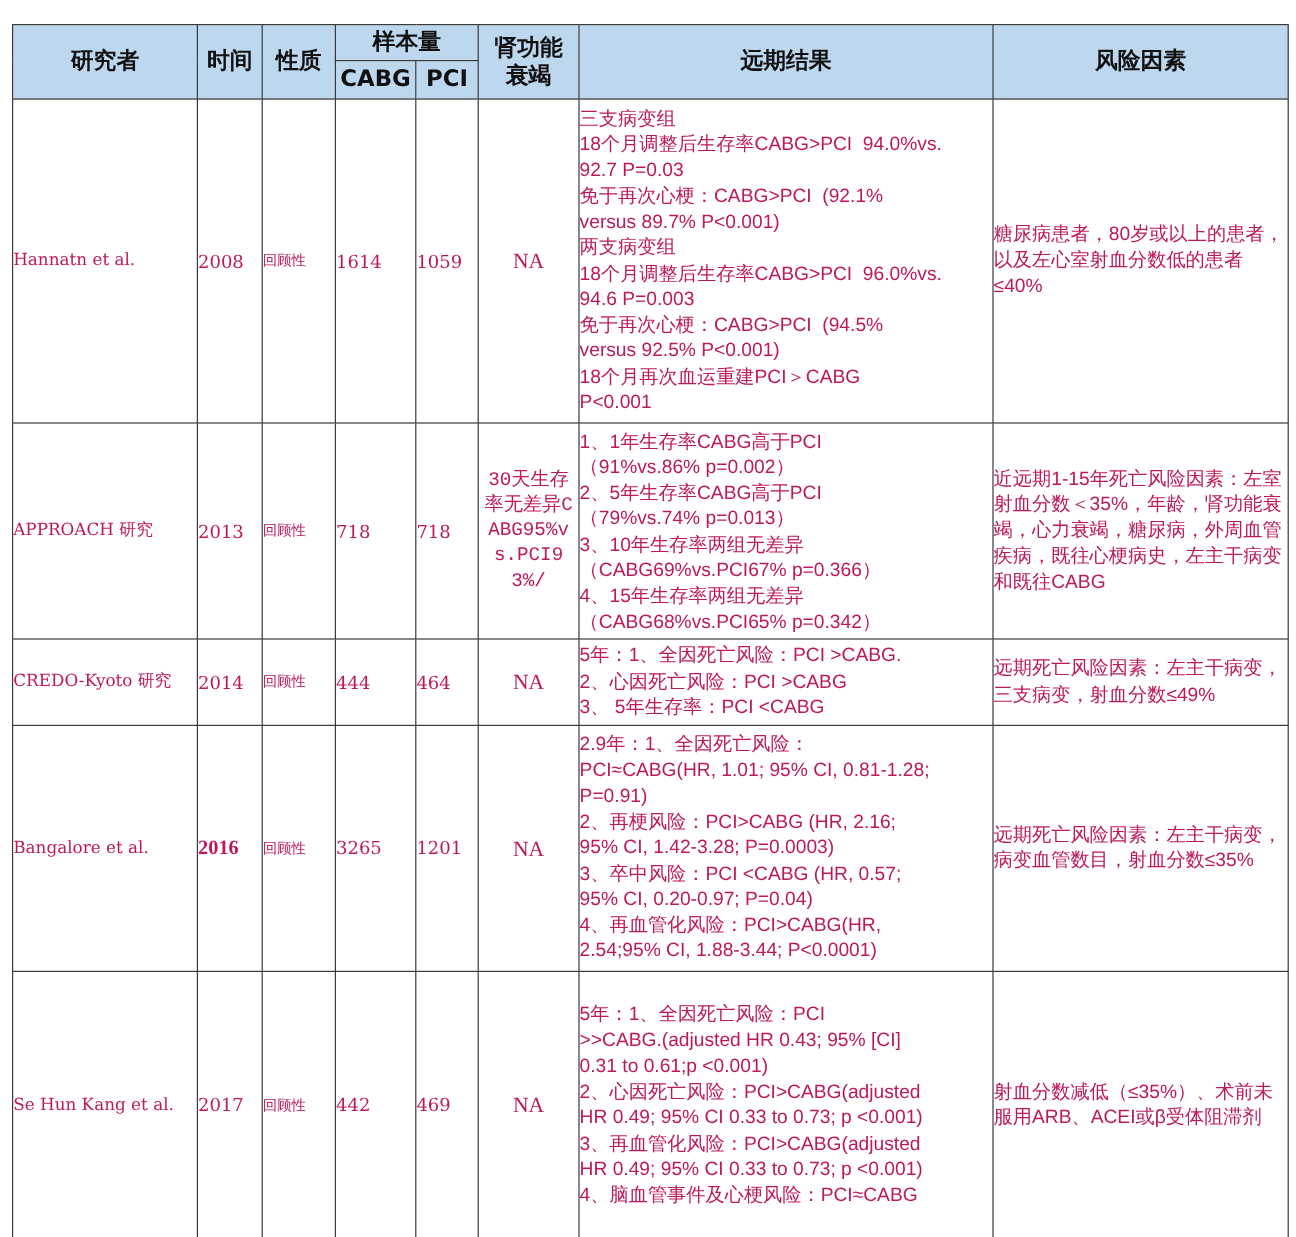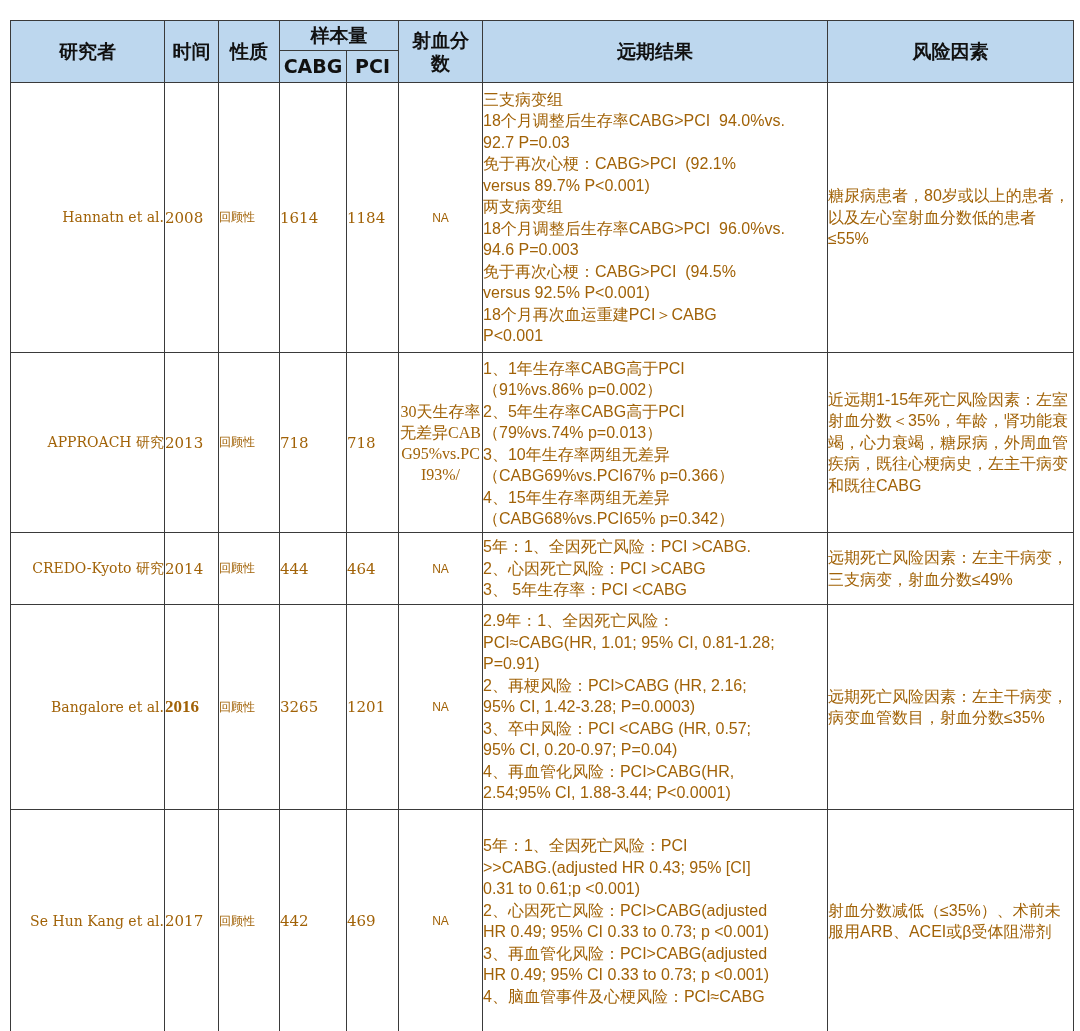--- a/index.html
+++ b/index.html
@@ -21,43 +21,43 @@
       background: #bdd7ee;
       color: #111;
       font-family: "DejaVu Sans", sans-serif;
       font-weight: bold;
       font-size: 19px;
       text-align: center;
       line-height: 1.2;
     }
     th.sub { font-size: 18px; height: 31px; }
     th.top-split { height: 29px; }
-    td { font-size: 15px; color: #a16207; }
+    td { font-size: 15px; color: #be185d; }
     td.researcher {
       font-family: "DejaVu Serif", serif;
       font-size: 14px;
       padding-left: 2px;
-      text-align: right;
+      text-align: left;
       line-height: 1.35;
     }
     td.year, td.nature, td.num {
       font-family: "DejaVu Serif", serif;
       font-size: 15px;
       text-align: left;
       padding-left: 2px;
     }
     td.year.bold { font-family: Liberation Serif, serif; font-weight: bold; font-size: 17px; }
     td.nature { font-family: "DejaVu Sans", sans-serif; font-size: 12px; }
     td.short {
-      font-family: Liberation Sans, sans-serif;
+      font-family: Liberation Serif, serif;
       text-align: center;
-      font-size: 12px;
+      font-size: 18px;
     }
     td.short.sans {
-      font-family: Liberation Serif, serif;
+      font-family: Liberation Mono, monospace;
       font-size: 16px;
       line-height: 21px;
     }
     td.longterm, td.risk {
       font-family: "Liberation Sans", sans-serif;
       font-size: 16px;
       line-height: 21.5px;
       text-align: left;
       padding-left: 2px;
       vertical-align: top;
@@ -78,53 +78,53 @@
     <col style="width:84px">
     <col style="width:345px">
     <col style="width:246px">
   </colgroup>
   <thead>
     <tr>
       <th rowspan="2">研究者</th>
       <th rowspan="2">时间</th>
       <th rowspan="2">性质</th>
       <th colspan="2" class="top-split">样本量</th>
-      <th rowspan="2" style="padding:0 6px;">射血分数</th>
+      <th rowspan="2" style="padding:0 6px;">肾功能衰竭</th>
       <th rowspan="2">远期结果</th>
       <th rowspan="2">风险因素</th>
     </tr>
     <tr>
       <th class="sub">CABG</th>
       <th class="sub">PCI</th>
     </tr>
   </thead>
   <tbody>
 
     <tr style="height:270px;">
       <td class="researcher">Hannatn  et al.</td>
       <td class="year">2008</td>
       <td class="nature">回顾性</td>
       <td class="num">1614</td>
-      <td class="num">1184</td>
+      <td class="num">1059</td>
       <td class="short">NA</td>
       <td class="longterm">
         <span class="line">三支病变组</span>
         <span class="line">18个月调整后生存率CABG&gt;PCI  94.0%vs.</span>
         <span class="line">92.7 P=0.03</span>
         <span class="line">免于再次心梗：CABG&gt;PCI  (92.1%</span>
         <span class="line">versus 89.7% P&lt;0.001)</span>
         <span class="line">两支病变组</span>
         <span class="line">18个月调整后生存率CABG&gt;PCI  96.0%vs.</span>
         <span class="line">94.6 P=0.003</span>
         <span class="line">免于再次心梗：CABG&gt;PCI  (94.5%</span>
         <span class="line">versus 92.5% P&lt;0.001)</span>
         <span class="line">18个月再次血运重建PCI＞CABG</span>
         <span class="line">P&lt;0.001</span>
       </td>
-      <td class="risk">糖尿病患者，80岁或以上的患者，以及左心室射血分数低的患者≤55%</td>
+      <td class="risk">糖尿病患者，80岁或以上的患者，以及左心室射血分数低的患者≤40%</td>
     </tr>
 
     <tr style="height:180px;">
       <td class="researcher">APPROACH 研究</td>
       <td class="year">2013</td>
       <td class="nature">回顾性</td>
       <td class="num">718</td>
       <td class="num">718</td>
       <td class="short sans" style="word-break:break-all;">30天生存率无差异CABG95%vs.PCI93%/</td>
       <td class="longterm" style="padding-top:2px;">

